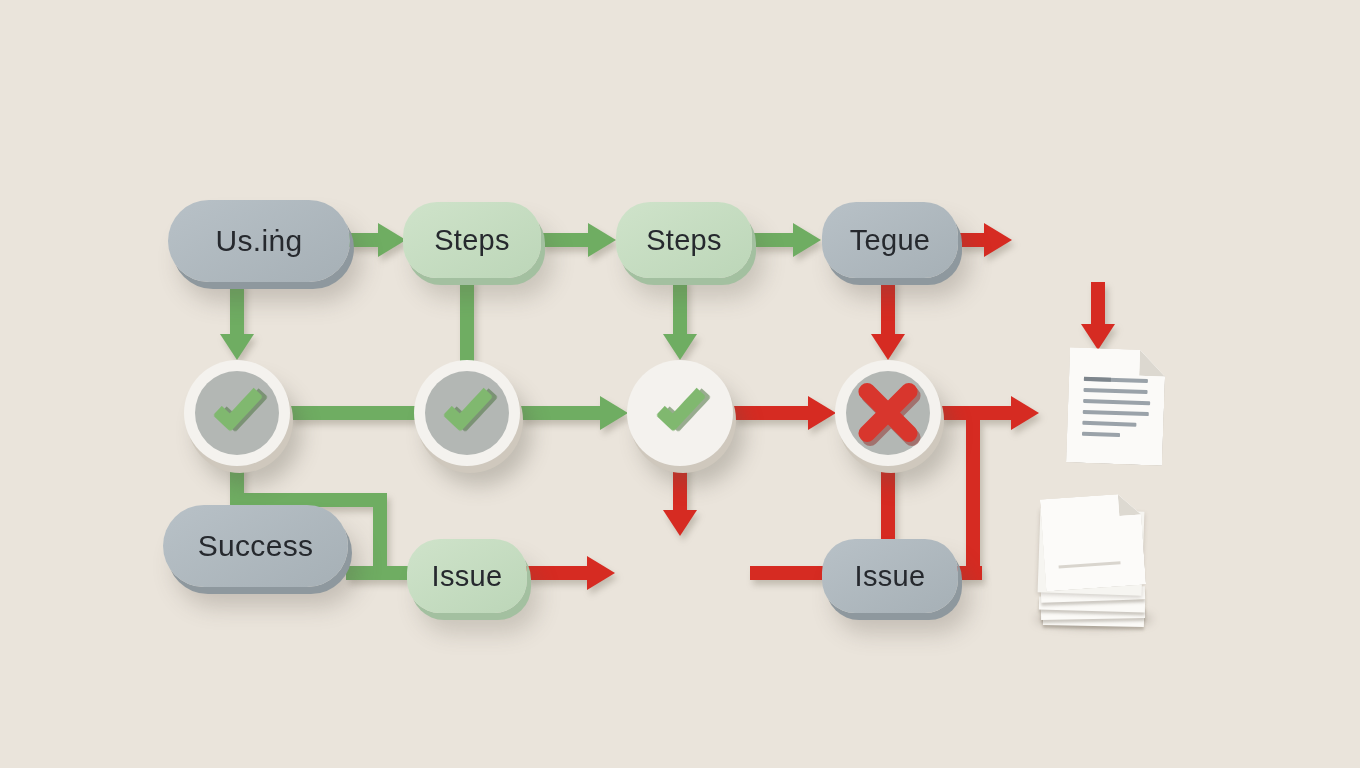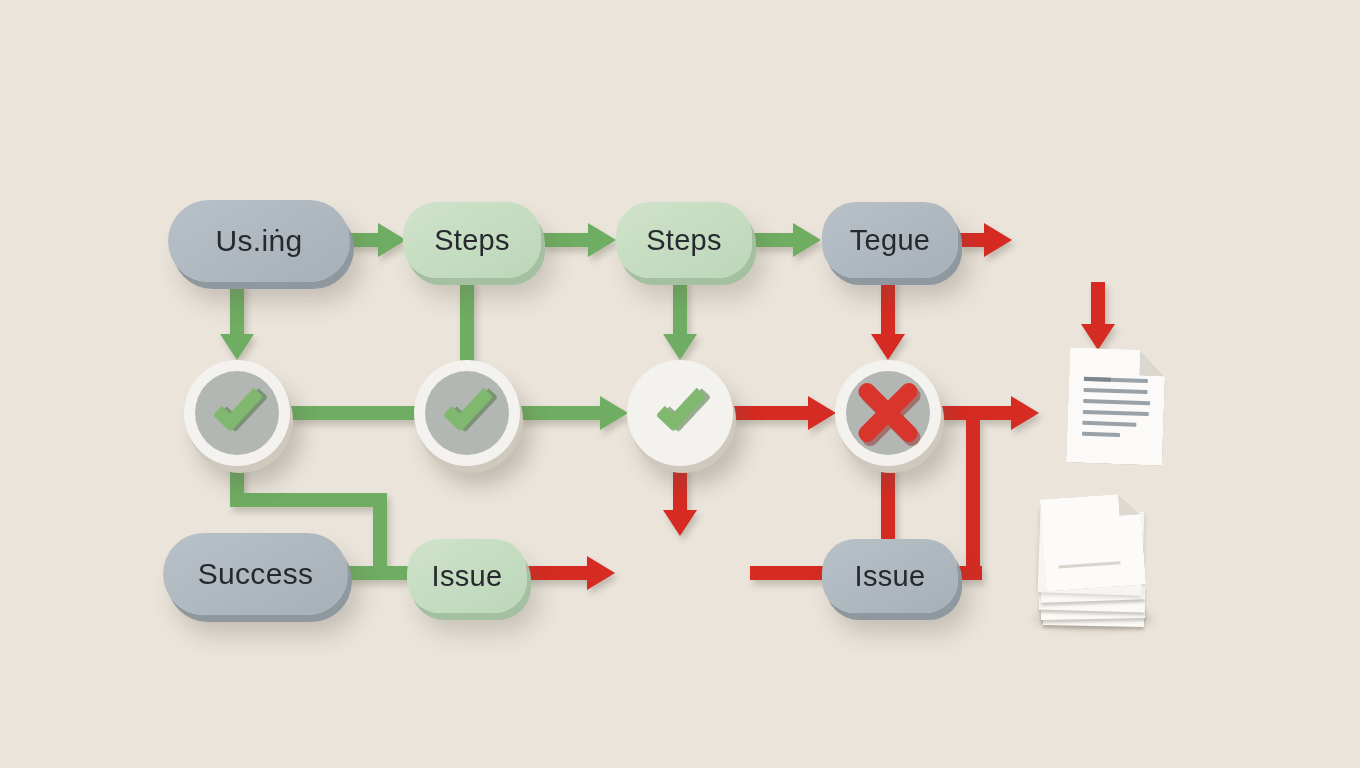--- a/index.html
+++ b/index.html
@@ -170,21 +170,21 @@
     <div class="line" style="width:64px">
         <span class="seg"></span>
       </div>
     <div class="line" style="width:64px"></div>
     <div class="line" style="width:67px"></div>
     <div class="line" style="width:66px"></div>
     <div class="line" style="width:54px"></div>
     <div class="line" style="width:38px"></div>
   </div>
 
-  <div class="node gray big" style="left:163px;top:505px;width:185px;height:82px;border-radius:41px">
+  <div class="node gray big" style="left:163px;top:477px;width:185px;height:82px;border-radius:41px">
     <span class="label">Success</span>
   </div>
   <div class="node green" style="left:407px;top:511px;width:120px;height:74px;border-radius:33px">
     <span class="label">Issue</span>
   </div>
   <div class="node gray" style="left:822px;top:511px;width:136px;height:74px;border-radius:33px">
     <span class="label">Issue</span>
   </div>
 
   <div class="stack">

